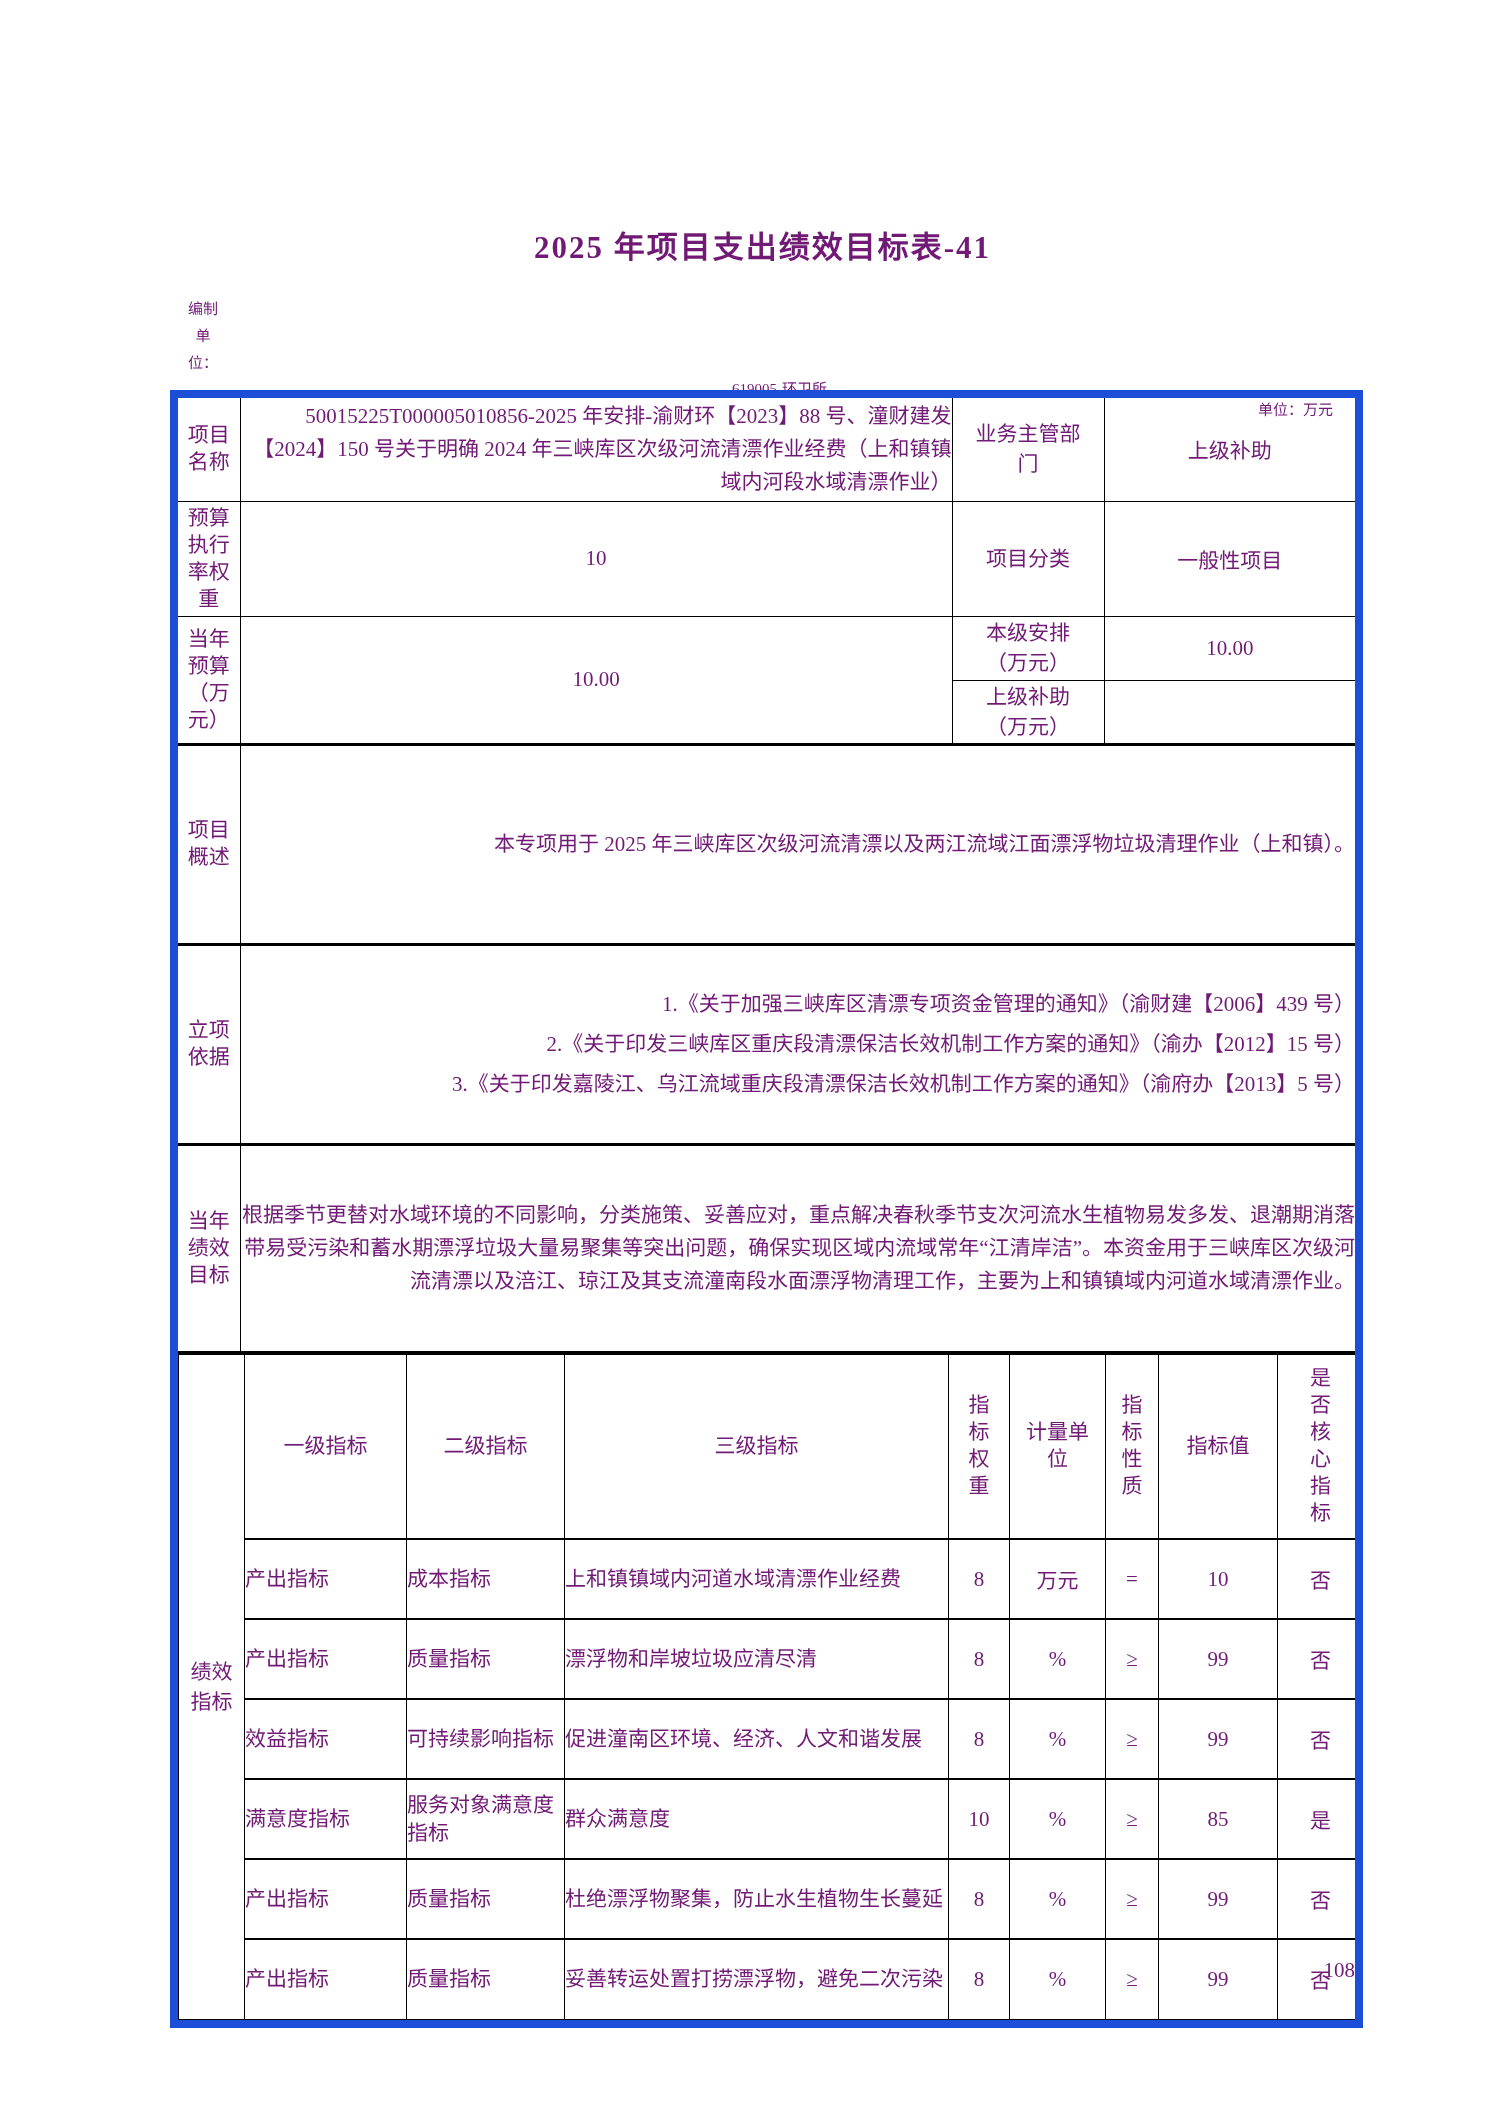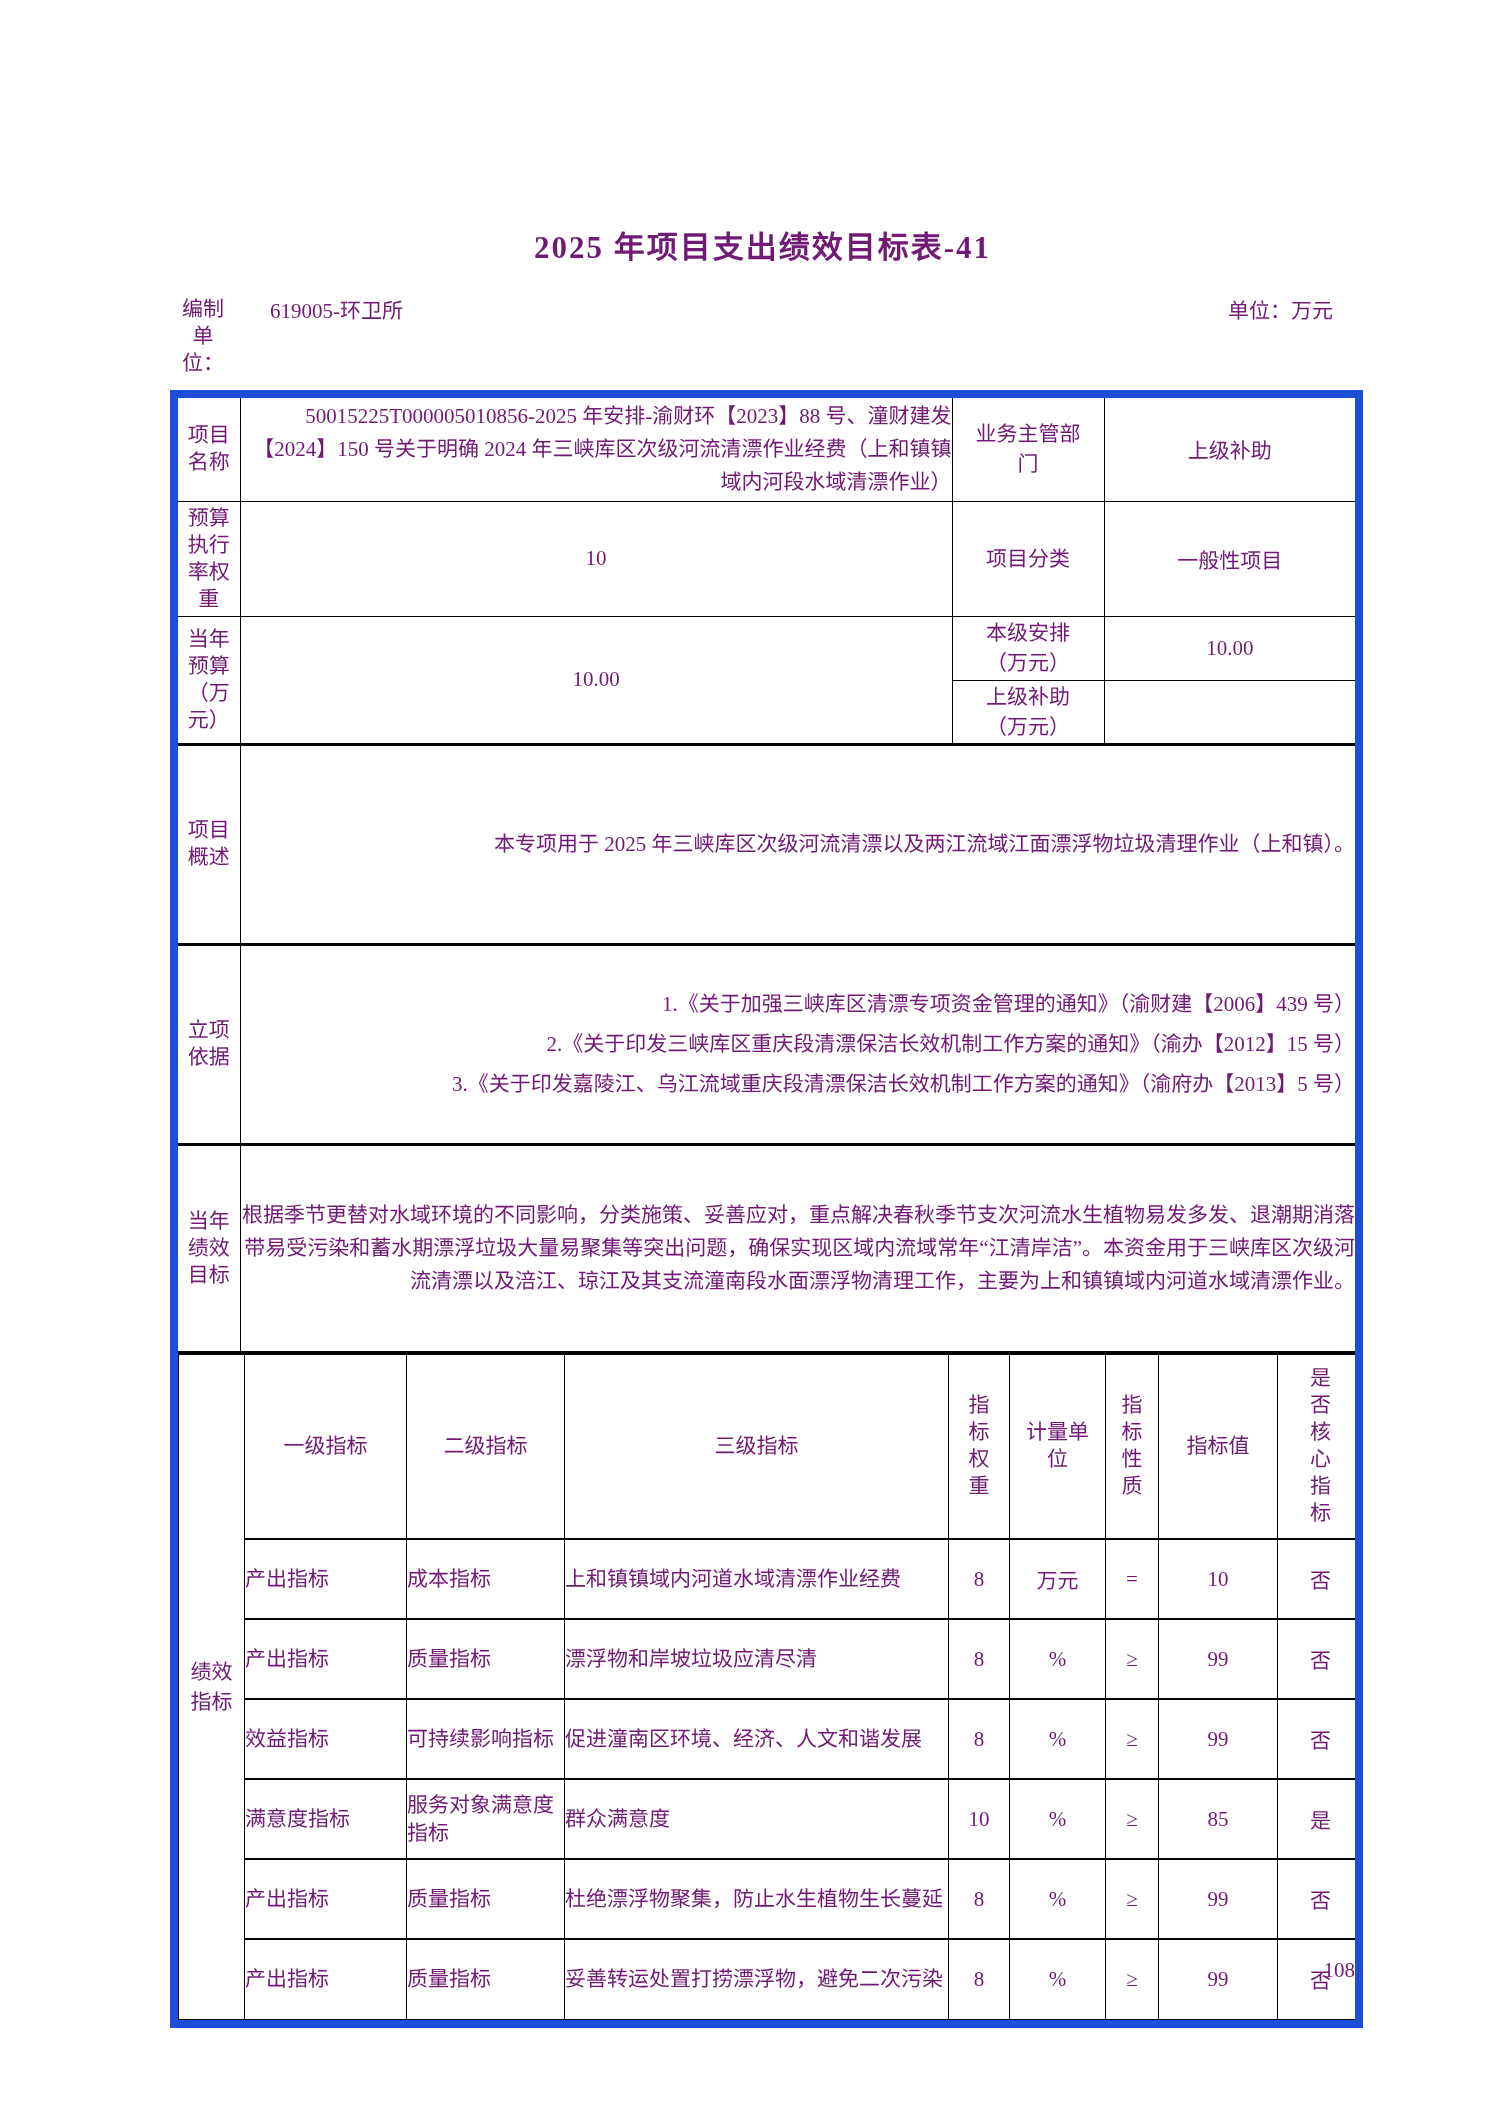--- a/index.html
+++ b/index.html
@@ -11,22 +11,23 @@
     font-family:"Liberation Serif","DejaVu Serif",serif;
     overflow:hidden;
   }
   .title {
     position:absolute; left:170px; top:222px; width:1185px;
     text-align:center;
     font-size:31px; font-weight:bold; letter-spacing:2px;
   }
   .hdr {
     position:absolute; left:170px; top:294px; width:1185px; height:94px;
-    display:flex; 
-    font-size:21px;
+    display:flex; align-items:center;
+    font-size:15px;
+    flex-direction:column;
   }
   .hdr .plabel {
     width:66px; text-align:center; white-space:pre-line;
     line-height:27px; align-self:flex-start; margin-top:2px;
   }
   .hdr .pvalue { margin-left:34px; }
   .hdr .unote { margin-left:auto; margin-right:22px; }
 
   table.tbl {
     position:absolute; left:170px; top:390px; width:1185px;

